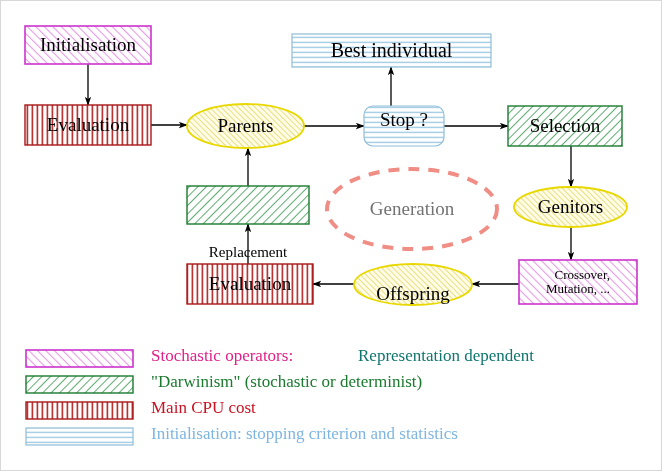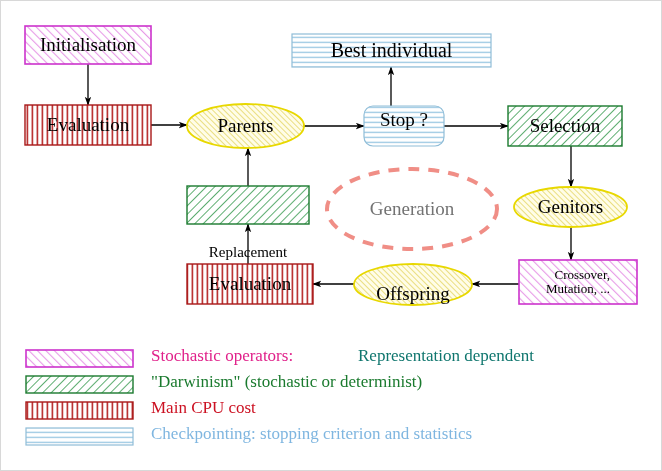--- a/index.html
+++ b/index.html
@@ -129,16 +129,16 @@
       <div class="node-label" style="left: 353px; top: 263px; width: 118px; height: 59px; font-size: 19px;">Offspring</div>
       <div class="node-label" style="left: 186px; top: 263px; width: 126px; height: 40px; font-size: 19px;">Evaluation</div>
       <div class="node-label" style="left: 186px; top: 185px; width: 122px; height: 38px; font-size: 15px; margin-top: 48px;">Replacement</div>
       <div class="node-label" style="left: 326px; top: 168px; width: 170px; height: 80px; font-size: 19px; color: #737373;">Generation</div>
     </div>
   <div id="legend-labels">
       <div class="legend-text" style="left: 150px; top: 345px; font-size: 17px; color: rgb(224, 33, 138);">Stochastic operators:</div>
       <div class="legend-text" style="left: 357px; top: 345px; font-size: 17px; color: #0f766e;">Representation dependent</div>
       <div class="legend-text" style="left: 150px; top: 371px; font-size: 17px; color: rgb(26, 122, 46);">"Darwinism" (stochastic or determinist)</div>
       <div class="legend-text" style="left: 150px; top: 397px; font-size: 17px; color: rgb(204, 17, 34);">Main CPU cost</div>
-      <div class="legend-text" style="left: 150px; top: 423px; font-size: 17px; color: rgb(127, 182, 224);">Checkpointing: stopping criterion and statistics</div>
+      <div class="legend-text" style="left: 150px; top: 423px; font-size: 17px; color: rgb(127, 182, 224);">Initialisation: stopping criterion and statistics</div>
     </div>
 
 </div>
 
 </body></html>

